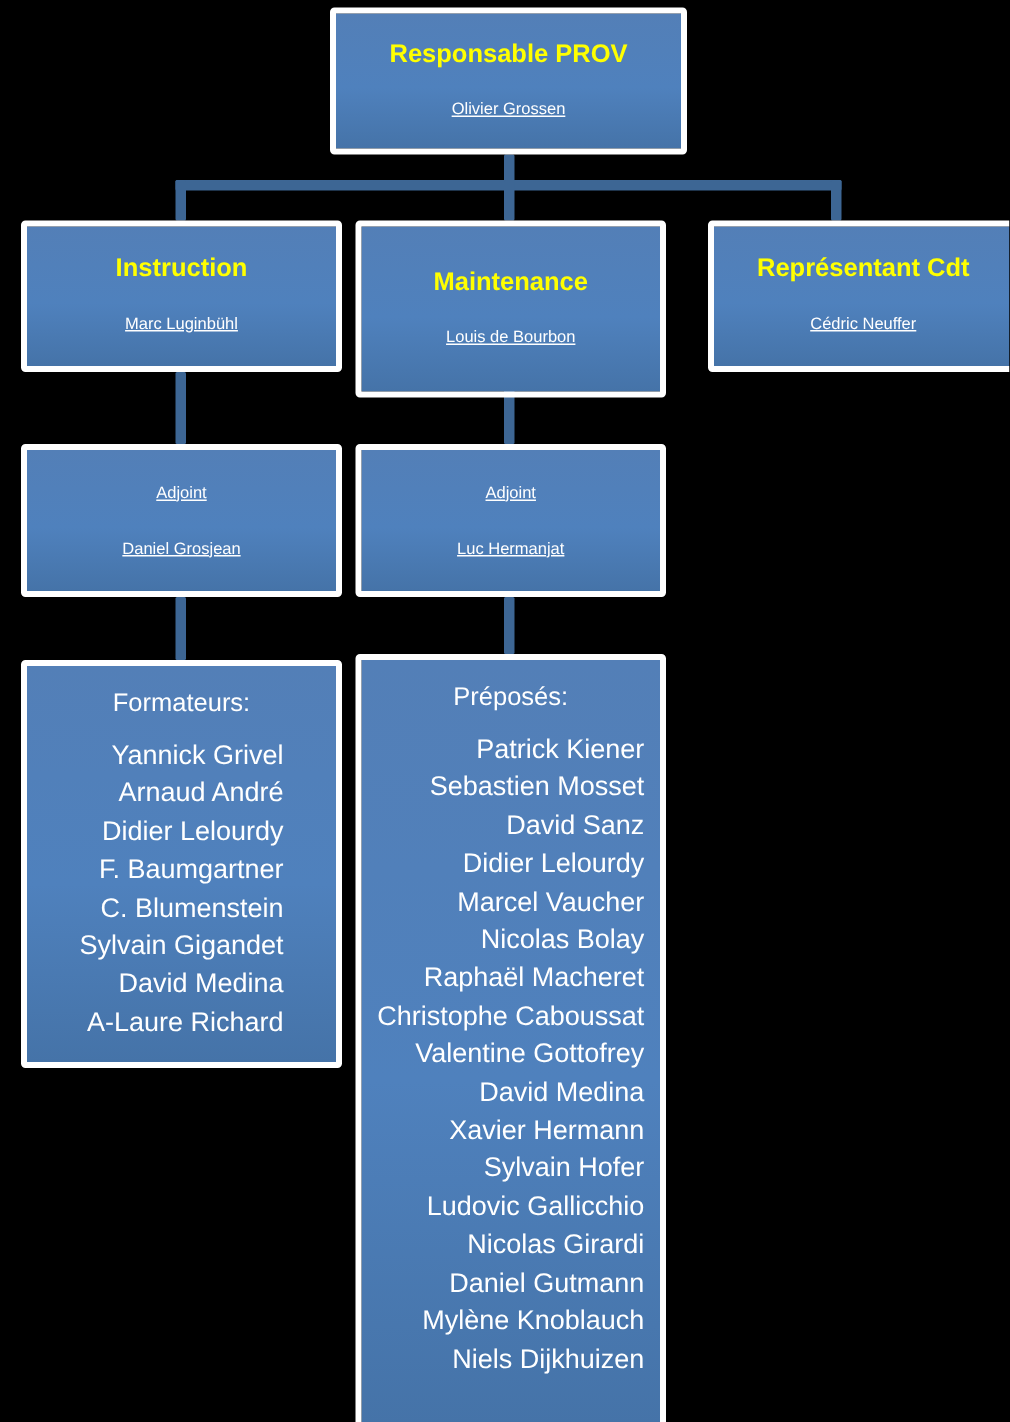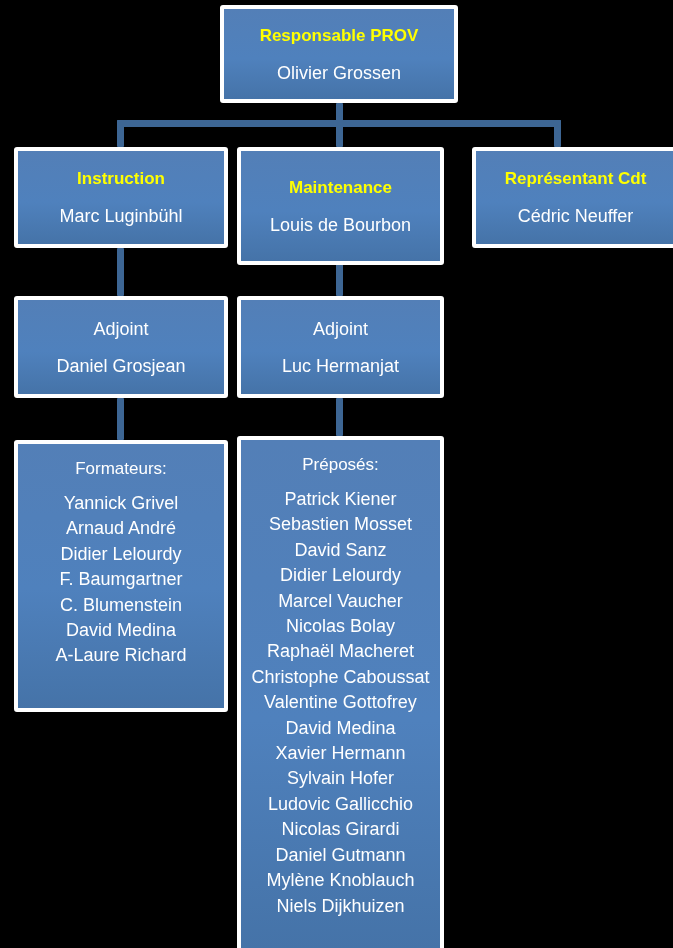--- a/index.html
+++ b/index.html
@@ -28,37 +28,39 @@
     text-align: center;
     color: #ffffff;
   }
   .box-title {
     font-weight: 700;
     font-size: 17px;
     color: #ffff00;
     line-height: 22px;
   }
   .box-name {
-    font-size: 18px;
+    font-size: 11px;
     color: #ffffff;
     line-height: 22px;
+    text-decoration: underline;
   }
   .two-line { gap: 15px; }
 
   
   #root-box   { left: 220px; top: 5px;   width: 238px; height: 98px; }
   #box-instruction  { left: 14px;  top: 147px; width: 214px; height: 101px; }
   #box-maintenance  { left: 237px; top: 147px; width: 207px; height: 118px; }
   #box-representant { left: 472px; top: 147px; width: 207px; height: 101px; }
   #box-adjoint-instruction { left: 14px;  top: 296px; width: 214px; height: 102px; }
   #box-adjoint-maintenance { left: 237px; top: 296px; width: 207px; height: 102px; }
 
   .team-box {
     justify-content: flex-start;
     padding-top: 12px;
+    text-align: right;
   }
   #box-formateurs { left: 14px;  top: 440px; width: 214px; height: 272px; }
   #box-preposes   { left: 237px; top: 436px; width: 207px; height: 518px; }
 
   .team-heading {
     font-size: 17px;
     color: #ffffff;
     line-height: 25px;
     margin-bottom: 10px;
   }
@@ -128,20 +130,21 @@
   </div>
 
   <div class="box team-box" id="box-formateurs">
     <div class="team-heading">Formateurs:</div>
     <div class="member-list">
         <div class="member">Yannick Grivel</div>
         <div class="member">Arnaud André</div>
         <div class="member">Didier Lelourdy</div>
         <div class="member">F. Baumgartner</div>
         <div class="member">C. Blumenstein</div>
+        <div class="member">Sylvain Gigandet</div>
         <div class="member">David Medina</div>
         <div class="member">A-Laure Richard</div>
       </div>
   </div>
   <div class="box team-box" id="box-preposes">
     <div class="team-heading">Préposés:</div>
     <div class="member-list">
         <div class="member">Patrick Kiener</div>
         <div class="member">Sebastien Mosset</div>
         <div class="member">David Sanz</div>

